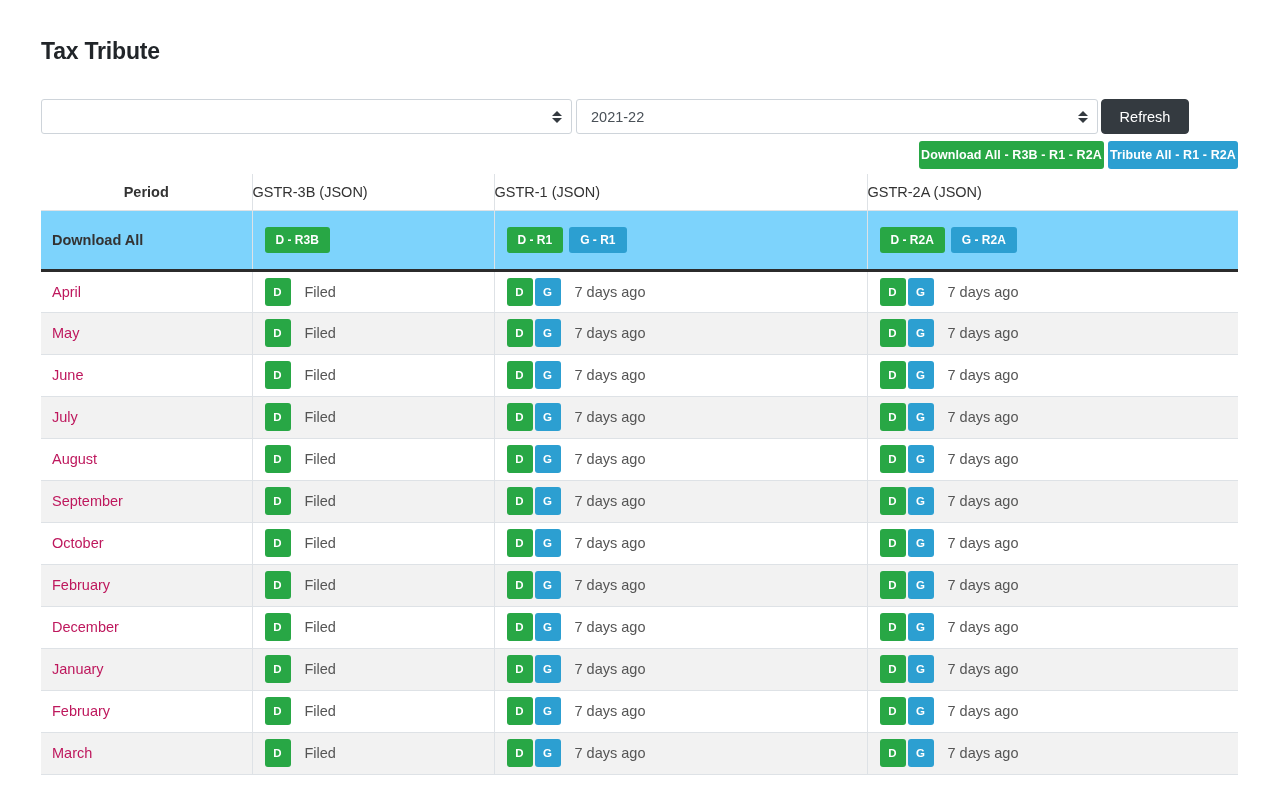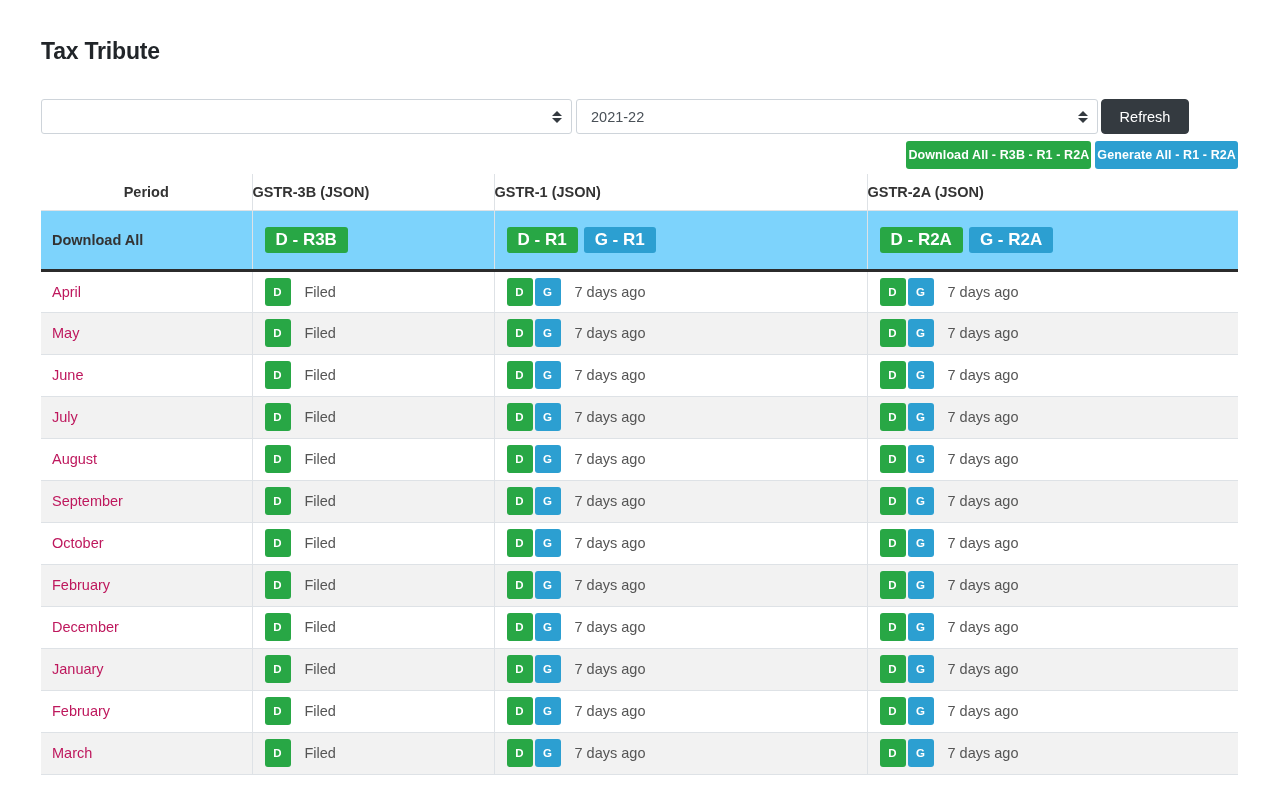--- a/index.html
+++ b/index.html
@@ -156,21 +156,21 @@
     border-bottom: 1px solid #dee2e6;
     padding: 0;
     vertical-align: middle;
     text-align: left;
   }
   table.grid th:first-child, table.grid td:first-child { border-left: none; }
 
   thead th {
     height: 36px;
     padding: 0 12px;
-    font-weight: bold;
+    font-weight: normal;
     color: #333333;
     background: #ffffff;
     font-size: 14.5px;
   }
   thead th.period-head {
     text-align: center;
     font-weight: bold;
   }
 
   tr.bulk-row td {
@@ -186,21 +186,21 @@
   }
   .badge-group { display: flex; align-items: center; gap: 6px; }
   .badge {
     display: inline-flex;
     align-items: center;
     justify-content: center;
     height: 26px;
     padding: 0 11px;
     border-radius: 3px;
     color: #ffffff;
-    font-size: 17px;
+    font-size: 12px;
     font-weight: bold;
     border: none;
     font-family: "Liberation Sans", sans-serif;
     cursor: pointer;
     white-space: nowrap;
   }
   .badge.green { background: #28a745; }
   .badge.blue  { background: #2c9fd1; }
 
   tbody.data tr td {
@@ -263,21 +263,21 @@
         <i class="up"></i>
           <i class="down"></i>
       </span>
     </div>
 
     <button class="refresh-btn">Refresh</button>
   </div>
 
   <div class="action-row">
     <button class="btn-bulk green">Download All - R3B - R1 - R2A</button>
-    <button class="btn-bulk blue">Generate All - R1 - R2A</button>
+    <button class="btn-bulk blue">Tribute All - R1 - R2A</button>
   </div>
 
   <div class="tbl-wrap">
     <table class="grid">
       <colgroup>
         <col class="c-period">
           <col class="c-r3b">
           <col class="c-r1">
           <col class="c-r2a">
       </colgroup>

